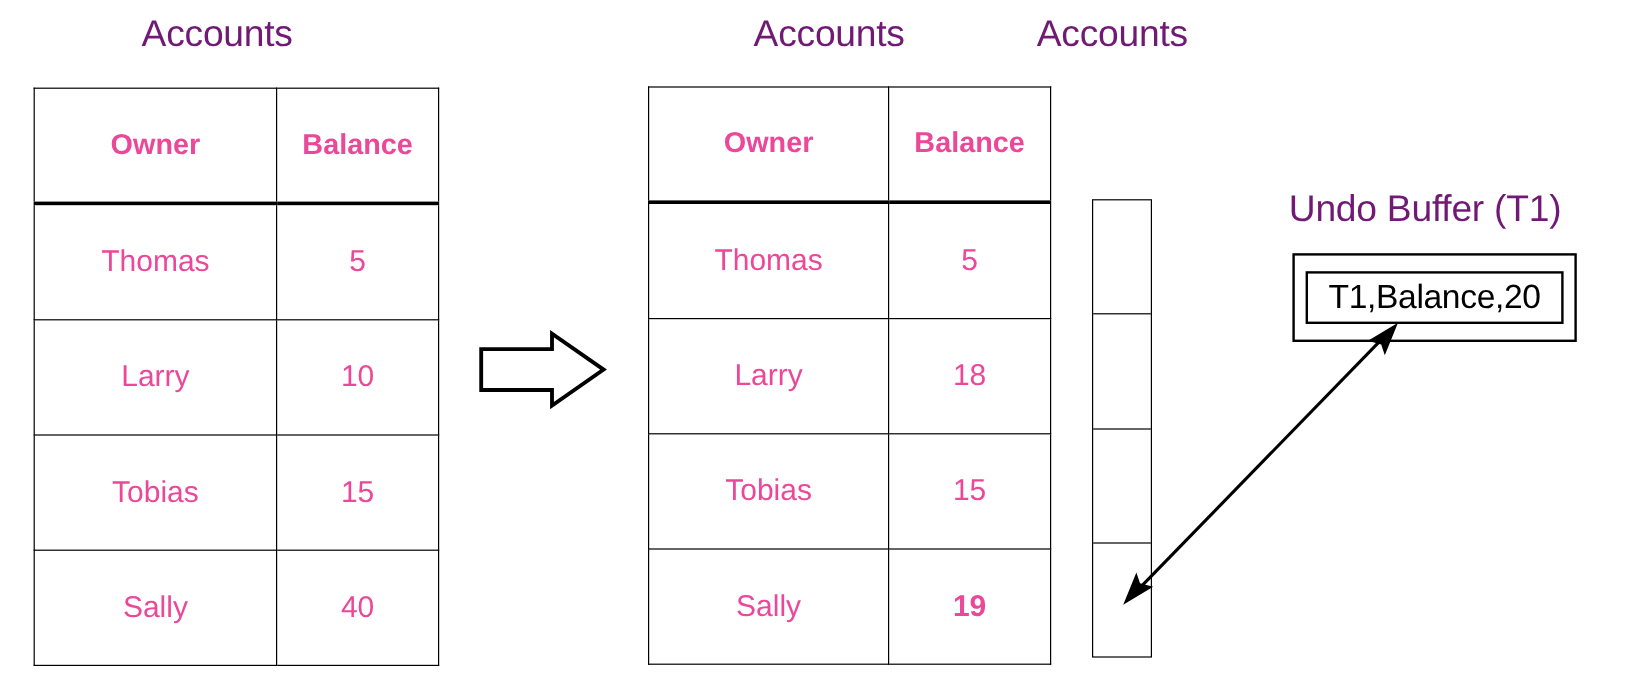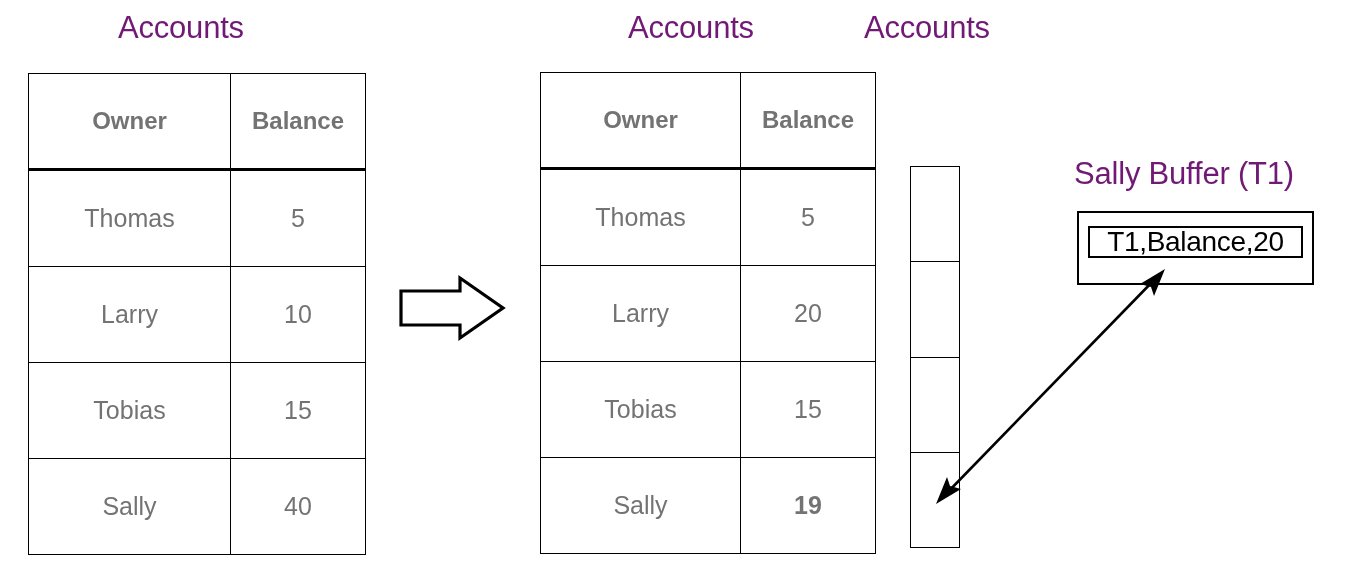--- a/index.html
+++ b/index.html
@@ -34,21 +34,21 @@
     border-collapse: collapse;
     table-layout: fixed;
     background: #fff;
   }
   .acct-table td, .acct-table th {
     border: 1.6px solid #000;
     text-align: center;
     vertical-align: middle;
     font-size: 25px;
     font-weight: 400;
-    color: #737373;
+    color: #ec4899;
     padding: 0;
     line-height: 1;
   }
   .acct-table th {
     font-weight: 700;
     font-size: 24px;
   }
   .acct-table tr.header-row th {
     border-bottom-width: 3px;
   }
@@ -145,45 +145,45 @@
       <tr class="header-row">
     <th style="width:199px; height:94px;">Owner</th>
     <th style="width:134px; height:94px;">Balance</th>
   </tr>
   <tr>
     <td style="height:95px;">Thomas</td>
     <td style="height:95px;">5</td>
   </tr>
   <tr>
     <td style="height:95px;">Larry</td>
-    <td style="height:95px;">20</td>
+    <td style="height:95px;">18</td>
   </tr>
   <tr>
     <td style="height:95px;">Tobias</td>
     <td style="height:95px;">15</td>
   </tr>
   <tr>
     <td style="height:95px;">Sally</td>
     <td class="bold-val" style="height:95px;">19</td>
   </tr>
 </tbody>
   </table>
 
 <div class="versions-strip" style="left:910px; top:166px; width:50px; height:382px;">
   <div class="versions-cell"></div>
   <div class="versions-cell"></div>
   <div class="versions-cell"></div>
   <div class="versions-cell"></div>
 </div>
 
-<div class="diagram-title" style="left:1074px; top:158px;">Sally Buffer (T1)</div>
+<div class="diagram-title" style="left:1074px; top:158px;">Undo Buffer (T1)</div>
 
 <div class="undo-outer" style="left:1077px; top:211px; width:237px; height:74px;"></div>
 
-<div class="undo-inner" style="left:1088px; top:226px; width:215px; height:32px;">
+<div class="undo-inner" style="left:1088px; top:226px; width:215px; height:44px;">
   <span class="undo-entry-text">T1,Balance,20</span>
 </div>
 
 <svg class="overlay" viewBox="0 0 1358 570" xmlns="http://www.w3.org/2000/svg">
 
   <polygon points="401,291 460,291 460,278 503,308 460,338 460,325 401,325" fill="#ffffff" stroke="#000000" stroke-width="3.2" stroke-linejoin="miter"></polygon>
 
   <line x1="944" y1="496" x2="1157" y2="277" stroke="#000000" stroke-width="2.6"></line>
 
   <polygon points="936,504 961,489 950,486 947,477" fill="#000000"></polygon>

